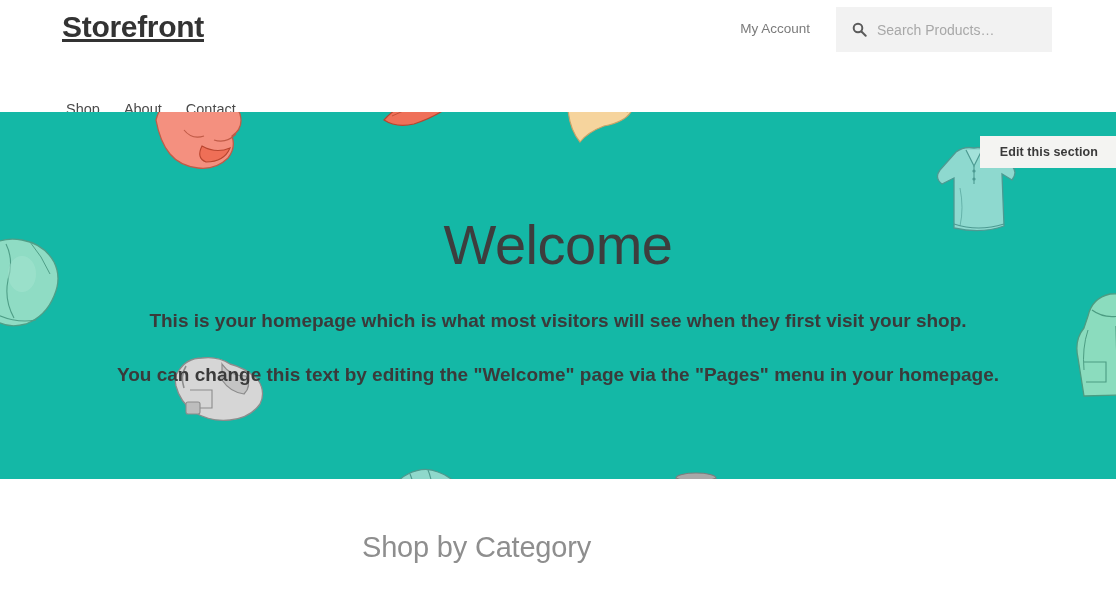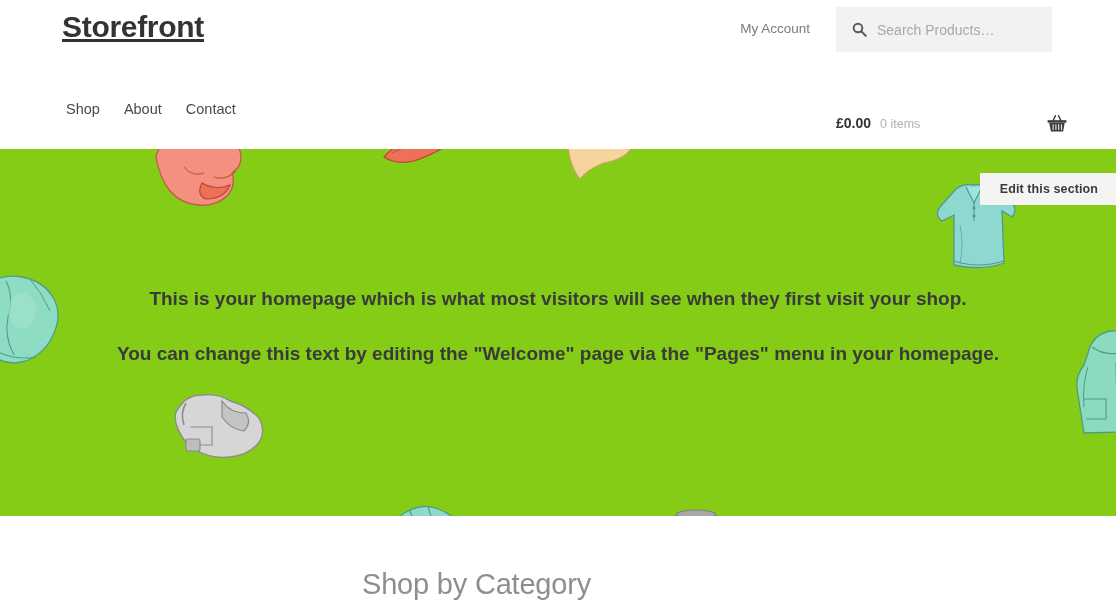--- a/index.html
+++ b/index.html
@@ -10,21 +10,21 @@
     overflow: hidden;
     background: #ffffff;
     font-family: "Liberation Sans", sans-serif;
     -webkit-font-smoothing: antialiased;
   }
 
   
   .site-header {
     position: relative;
     width: 1116px;
-    height: 149px;
+    height: 112px;
     background: #ffffff;
   }
 
   .brand-block {
     position: absolute;
     left: 62px;
     top: 10px;
   }
   .site-title {
     font-size: 30px;
@@ -133,21 +133,21 @@
     display: flex;
     align-items: center;
     justify-content: center;
   }
 
   
   .hero {
     position: relative;
     width: 1116px;
     height: 367px;
-    background: #84cc16;
+    background: #14b8a6;
     overflow: hidden;
   }
 
   .edit-section-btn {
     position: absolute;
     right: 0;
     top: 24px;
     padding: 9px 18px 9px 20px;
     background: #f4f4f2;
     font-size: 12.5px;
@@ -335,20 +335,21 @@
   <div class="garment" style="left:672px; top:358px;">
     <svg width="48" height="28" viewBox="0 0 48 28">
       <ellipse cx="24" cy="8" rx="20" ry="5" fill="#a8a8a8" stroke="#7d7d7d" stroke-width="1.1"></ellipse>
       <path d="M4 8 Q24 18 44 8" stroke="#7d7d7d" stroke-width="1" fill="none"></path>
     </svg>
   </div>
 
   <button class="edit-section-btn">Edit this section</button>
 
   <div class="hero-content">
+    <h1 class="hero-title">Welcome</h1>
     <p class="hero-para">This is your homepage which is what most visitors will see when they first visit your shop.</p>
     <p class="hero-para second">You can change this text by editing the "Welcome" page via the "Pages" menu in your homepage.</p>
   </div>
 </section>
 
 <section class="category-section">
   <h2 class="category-heading">Shop by Category</h2>
 </section>
 
 </body></html>

